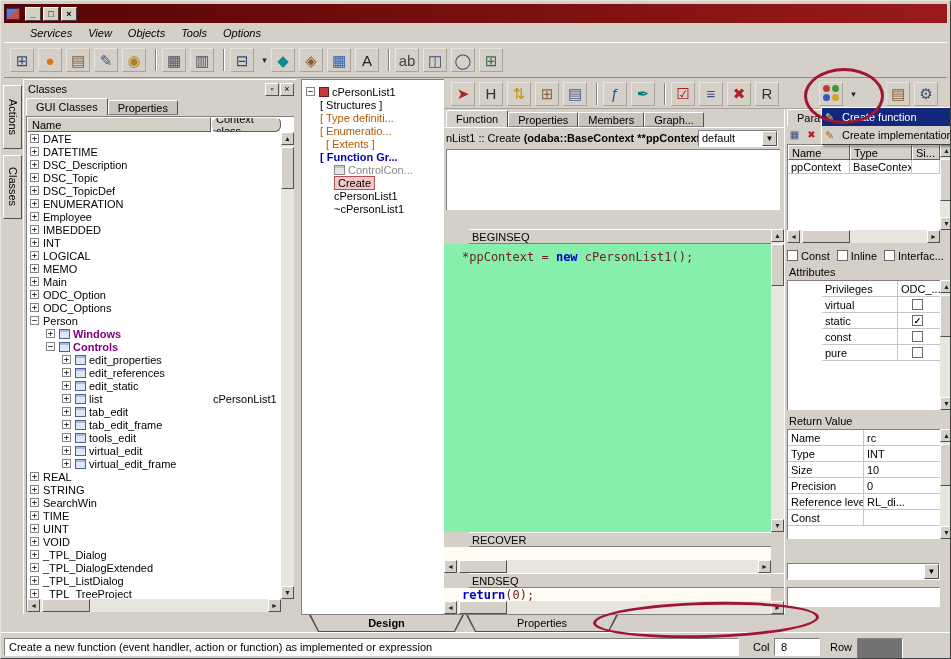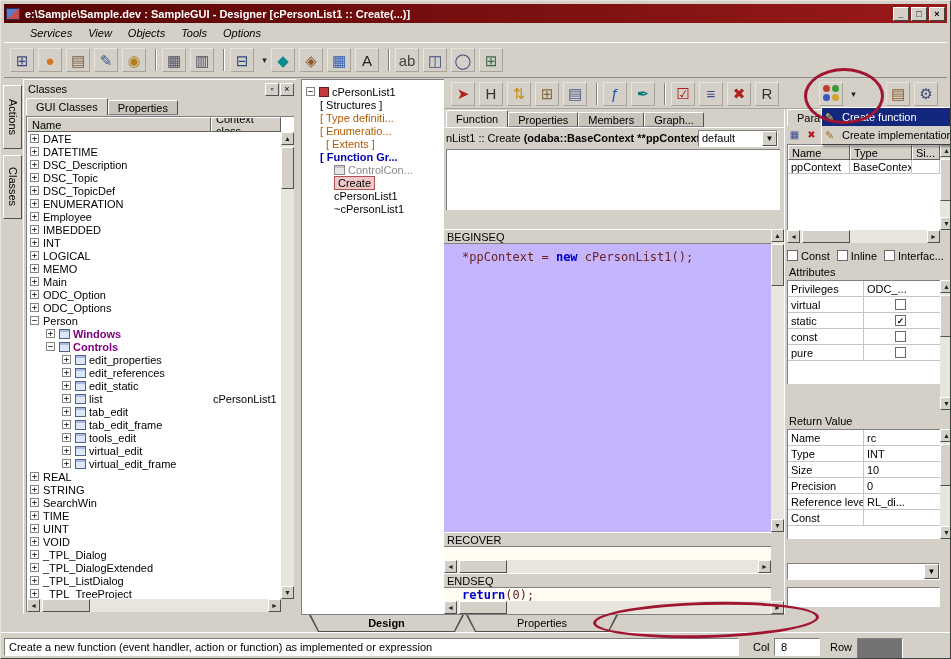--- a/index.html
+++ b/index.html
@@ -33,21 +33,21 @@
 .ph-btns{margin-left:auto;display:flex;gap:1px;}
 .ph-btn{width:14px;height:13px;display:flex;align-items:center;justify-content:center;font-size:9px;background:#d4d0c8;border-top:1px solid #fff;border-left:1px solid #fff;border-right:1px solid #505050;border-bottom:1px solid #505050;}
 .panel-tabs{display:flex;height:18px;padding-left:2px;align-items:flex-end;}
 .tab{height:17px;padding:0 9px;display:flex;align-items:center;background:#d4d0c8;border-top:1px solid #fff;border-left:1px solid #fff;border-right:1px solid #505050;border-radius:2px 2px 0 0;white-space:nowrap;}
 .tab:not(.sel){height:15px;background:#c8c4bc;border-bottom:1px solid #808080;}
 .tab.sel{position:relative;z-index:2;}
 #classes-body{position:absolute;left:2px;right:2px;top:36px;bottom:2px;background:#fff;border-top:1px solid #808080;border-left:1px solid #808080;}
 #classes-colheads{position:absolute;left:0;top:0;right:13px;height:15px;display:flex;}
 .col-h{background:#d4d0c8;border-top:1px solid #fff;border-left:1px solid #fff;border-right:1px solid #606060;border-bottom:1px solid #606060;padding:0 4px;display:flex;align-items:center;overflow:hidden;}
 .col-h.name{width:184px;flex:none;}
-.col-h.ctx{flex:1;}
+.col-h.ctx{flex:1;border-radius:6px;}
 #classes-tree{position:absolute;left:0;top:15px;right:13px;bottom:13px;overflow:hidden;background:#fff;}
 .tree-row{height:13px;display:flex;align-items:center;white-space:nowrap;position:relative;}
 .expander{width:9px;height:9px;margin-right:4px;background:#fff;border:1px solid #848484;font-size:9px;line-height:7px;display:inline-flex;align-items:center;justify-content:center;flex:none;font-family:"DejaVu Sans Mono",monospace;}
 .form-icon{width:11px;height:10px;margin-right:3px;background:#dce8f8;border:1px solid #51618f;box-shadow:inset 0 2px 0 #a8bcdf;flex:none;}
 .form-icon.gray{background:#e6e6e6;border-color:#8a8a8a;box-shadow:inset 0 2px 0 #c2c2c2;}
 .lbl{white-space:nowrap;}
 .lbl.purple{color:#800080;font-weight:bold;}
 .lbl.orange{color:#b35900;}
 .lbl.blue{color:#0000b0;font-weight:bold;}
 .lbl.gray{color:#8a8a8a;}
@@ -74,25 +74,25 @@
 #fn-toolbar{position:absolute;left:443px;top:78px;width:508px;height:30px;display:flex;align-items:center;padding-left:7px;border-bottom:1px solid #aaa69e;}
 #fn-tabs{position:absolute;left:443px;top:108px;width:340px;height:18px;display:flex;align-items:flex-end;padding-left:2px;overflow:hidden;}
 #sig-bar{position:absolute;left:443px;top:126px;width:340px;height:21px;background:#d4d0c8;display:flex;align-items:center;border-top:1px solid #fff;}
 #sig-text{white-space:nowrap;overflow:hidden;width:254px;padding-left:2px;flex:none;}
 .combo{display:flex;height:17px;background:#fff;border:1px solid;border-color:#808080 #fff #fff #808080;align-items:center;}
 #sig-combo{width:80px;}
 .combo-val{flex:1;padding-left:3px;overflow:hidden;white-space:nowrap;}
 .combo-btn{width:15px;height:15px;background:#d4d0c8;border-top:1px solid #fff;border-left:1px solid #fff;border-right:1px solid #505050;border-bottom:1px solid #505050;font-size:8px;display:flex;align-items:center;justify-content:center;flex:none;}
 #desc-box{position:absolute;left:445px;top:148px;width:334px;height:61px;background:#fff;border-top:1px solid #808080;border-left:1px solid #808080;}
 #code-tabs{position:absolute;left:443px;top:210px;width:340px;height:18px;display:flex;align-items:flex-end;padding-left:2px;}
-.code-bar{position:absolute;left:443px;width:327px;height:15px;background:#d4d0c8;border-top:1px solid #fff;border-bottom:1px solid #808080;padding-left:3px;display:flex;align-items:center;}
+.code-bar{position:absolute;left:468px;width:327px;height:15px;background:#d4d0c8;border-top:1px solid #fff;border-bottom:1px solid #808080;padding-left:3px;display:flex;align-items:center;}
 #begin-bar{top:228px;}
 #recover-bar{top:531px;}
 #end-bar{top:572px;}
-#code-area{position:absolute;left:443px;top:243px;width:327px;height:288px;background:#c4b5fd;}
+#code-area{position:absolute;left:443px;top:243px;width:327px;height:288px;background:#86efac;}
 .code-line{font-family:"DejaVu Sans Mono","Liberation Mono",monospace;font-size:12px;padding:6px 0 0 18px;white-space:pre;}
 .tok.kw{color:#0000cc;font-weight:bold;}
 .tok.id{color:#6b2323;}
 #code-vscroll{left:770px;top:228px;height:303px;}
 #recover-strip{position:absolute;left:443px;top:546px;width:327px;height:13px;background:#fffdf2;}
 #recover-hscroll{left:443px;top:559px;width:327px;}
 #side-fill{position:absolute;left:770px;top:531px;width:13px;height:69px;background:#d4d0c8;}
 #return-wrap{position:absolute;left:443px;top:587px;width:327px;height:13px;background:#fffdf2;}
 #return-wrap .code-line{padding-top:0;}
 #code-hscroll{left:443px;top:600px;width:340px;}
@@ -109,21 +109,21 @@
 .pg-cell.c2{flex:1;}
 #params-vscroll{left:155px;top:35px;height:86px;}
 #params-hscroll{left:2px;top:121px;width:153px;}
 #param-checks{position:absolute;left:2px;top:139px;width:164px;height:15px;display:flex;align-items:center;overflow:hidden;}
 .cb-wrap{display:flex;align-items:center;margin-right:7px;flex:none;}
 .cbx{width:11px;height:11px;background:#fff;border:1px solid #6a6a6a;margin-right:3px;font-size:9px;font-weight:bold;display:inline-flex;align-items:center;justify-content:center;color:#000;flex:none;}
 .section-label{position:absolute;left:4px;height:14px;display:flex;align-items:center;}
 #attr-label{top:156px;}
 #ret-label{top:305px;}
 .prop-grid{position:absolute;left:2px;width:153px;background:#fff;border-top:1px solid #808080;border-left:1px solid #808080;overflow:hidden;}
-#attr-grid{top:171px;height:104px;}
+#attr-grid{top:171px;height:130px;padding-left:34px;}
 #ret-grid{top:320px;height:110px;}
 .prop-row{display:flex;height:16px;border-bottom:1px solid #c6c6c6;}
 .prop-name{width:76px;flex:none;border-right:1px solid #c6c6c6;padding-left:3px;display:flex;align-items:center;overflow:hidden;white-space:nowrap;}
 .prop-val{flex:1;padding-left:3px;display:flex;align-items:center;overflow:hidden;white-space:nowrap;}
 .prop-val.center{justify-content:center;padding-left:0;}
 #attr-vscroll{left:155px;top:171px;height:130px;}
 #ret-vscroll{left:155px;top:320px;height:110px;}
 #bottom-combo{position:absolute;left:2px;top:454px;width:153px;}
 #bottom-field{position:absolute;left:2px;top:478px;width:153px;height:20px;background:#fff;border:1px solid;border-color:#808080 #fff #fff #808080;}
 
@@ -152,21 +152,20 @@
 #ellipse-toolbar{left:803px;top:67px;width:80px;height:56px;}
 #ellipse-context{left:592px;top:601px;width:226px;height:36px;transform:rotate(-1.5deg);}
 </style>
 </head>
 <body>
 
 <div id="app">
 
   <div id="titlebar">
     <span id="app-icon"></span>
-    <span id="title-text">e:\Sample\Sample.dev : SampleGUI - Designer [cPersonList1 :: Create(...)]</span>
     <span class="winbtns">
       <span class="winbtn">_</span>
       <span class="winbtn">□</span>
       <span class="winbtn">×</span>
     </span>
   </div>
 
   <div id="menubar">
     <span class="menu-item">Services</span>
     <span class="menu-item">View</span>

